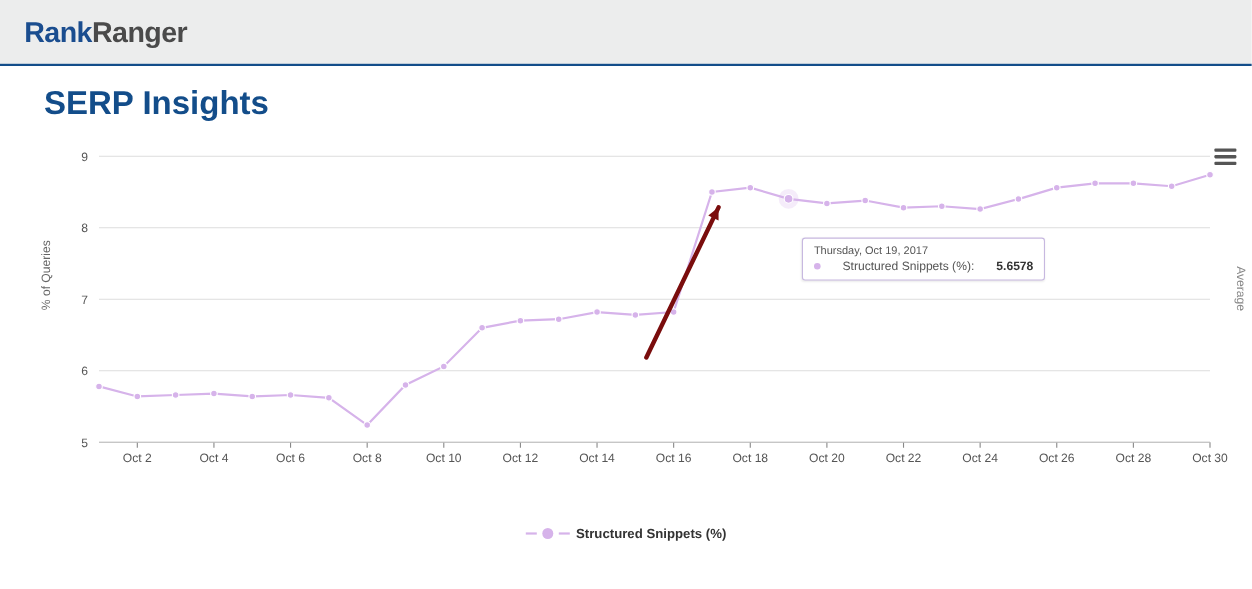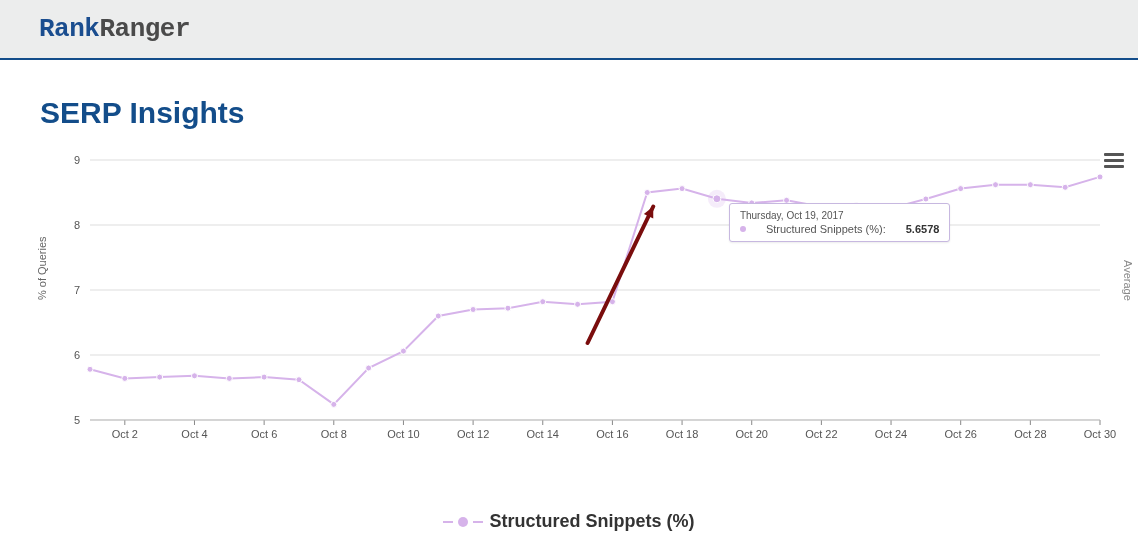--- a/index.html
+++ b/index.html
@@ -13,30 +13,29 @@
   }
   .header-bar {
     background: #eceded;
     height: 58px;
     border-bottom: 2px solid #134d8a;
     display: flex;
     align-items: center;
     padding: 0 22px;
   }
   .logo {
-    font-family: Liberation Mono, monospace;
+    font-family: Liberation Sans, sans-serif;
     font-weight: 700;
     font-size: 26px;
     letter-spacing: -0.5px;
-    margin-left: 17px;
   }
   .logo .blue { color: #1a4d8f; }
   .logo .grey { color: #4a4a4a; }
   .content {
-    padding: 36px 20px 0 20px;
+    padding: 18px 20px 0 20px;
     position: relative;
   }
   .page-title {
     color: #134d8a;
     font-size: 30px;
     font-weight: 700;
     margin: 0 0 20px 20px;
   }
   .chart-wrap {
     position: relative;
@@ -78,24 +77,24 @@
     width: 6px; height: 6px; border-radius: 50%;
     background: #d6b3ea;
     display: inline-block;
   }
   .tooltip-val { font-weight: 700; color: #333; }
   .legend {
     display: flex;
     justify-content: center;
     align-items: center;
     gap: 6px;
-    font-size: 18px;
+    font-size: 12px;
     font-weight: 700;
     color: #333;
-    margin-top: 21px;
+    margin-top: 6px;
   }
   .legend-dot {
     width: 8px; height: 8px; border-radius: 50%;
     background: #d6b3ea;
     display: inline-block;
     box-shadow: 0 0 0 1px #d6b3ea;
   }
   .legend-line {
     width: 10px; height: 2px; background: #d6b3ea;
     display: inline-block;
@@ -215,21 +214,21 @@
         <circle cx="965.5172413793103" cy="34.70000000000005" r="3" fill="#d6b3ea" stroke="#fff" stroke-width="1"></circle>
         <circle cx="1000.3448275862069" cy="34.70000000000005" r="3" fill="#d6b3ea" stroke="#fff" stroke-width="1"></circle>
         <circle cx="1035.1724137931035" cy="37.3" r="3" fill="#d6b3ea" stroke="#fff" stroke-width="1"></circle>
         <circle cx="1070" cy="26.899999999999984" r="3" fill="#d6b3ea" stroke="#fff" stroke-width="1"></circle>
         <circle cx="686.8965517241379" cy="48.77250000000004" r="9" fill="#d6b3ea" fill-opacity="0.25"></circle>
         <circle cx="686.8965517241379" cy="48.77250000000004" r="4" fill="#d6b3ea" stroke="#fff" stroke-width="1"></circle>
         <line x1="557.5862068965517" y1="193" x2="623.2413793103448" y2="56.5" stroke="#7a0d0d" stroke-width="4" stroke-linecap="round"></line>
         <path d="M 623.2413793103448 56.5 L 623.2470726763389 68.49999864939925 L 613.8629523323062 63.98632803299447 Z" fill="#7a0d0d"></path>
       </svg>
 
-    <div class="tooltip-box" id="tooltip" style="left: 698.897px; top: 53px;">
+    <div class="tooltip-box" id="tooltip" style="left: 698.897px; top: 84px;">
       <div class="tooltip-title">Thursday, Oct 19, 2017</div>
       <div class="tooltip-row">
         <span class="tooltip-dot"></span>
         <span>Structured Snippets (%):</span>
         <span class="tooltip-val">5.6578</span>
       </div>
     </div>
   </div>
 
   <div class="legend">

